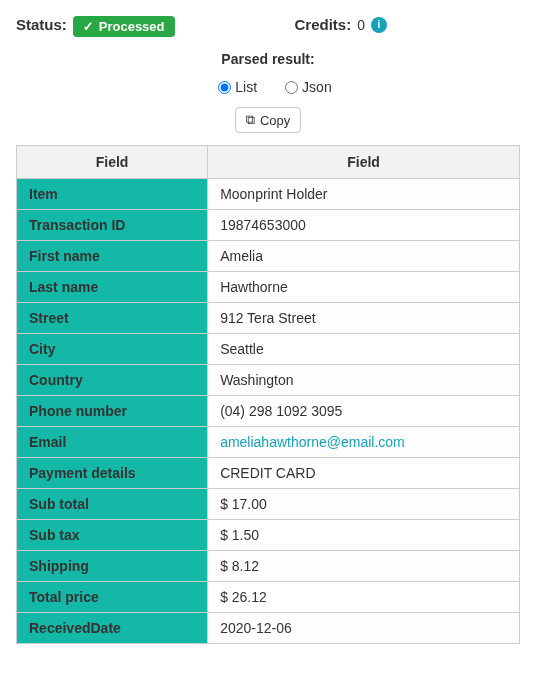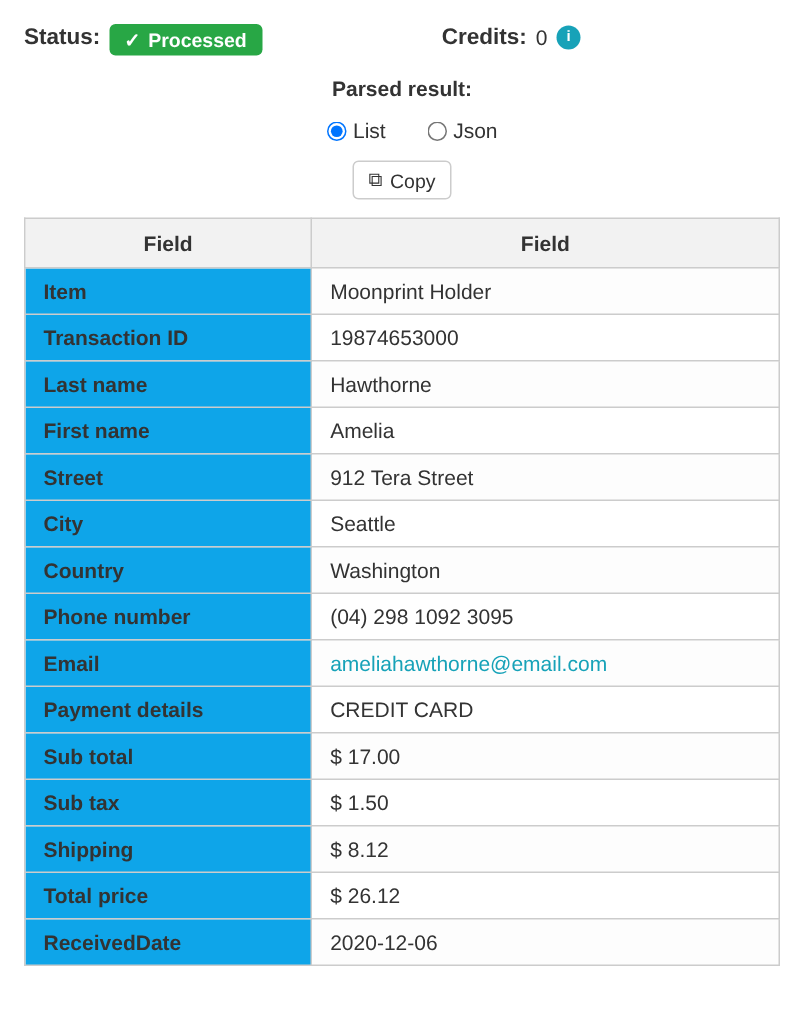--- a/index.html
+++ b/index.html
@@ -137,21 +137,21 @@
 
     tbody tr td {
       border: 1px solid #ccc;
       padding: 7px 12px;
       vertical-align: top;
     }
 
     tbody tr td:first-child {
       font-weight: bold;
       width: 38%;
-      background-color: #0ea5e9;
+      background-color: #14b8a6;
     }
 
     tbody tr td:last-child {
       width: 62%;
       background-color: #fff;
     }
 
     tbody tr:nth-child(even) td:last-child {
       background-color: #fff;
     }
@@ -214,28 +214,28 @@
   <tbody id="table-body">
   <tr>
         <td>Item</td>
         <td>Moonprint Holder</td>
       </tr>
       <tr>
         <td>Transaction ID</td>
         <td>19874653000</td>
       </tr>
       <tr>
+        <td>First name</td>
+        <td>Amelia</td>
+      </tr>
+      <tr>
         <td>Last name</td>
         <td>Hawthorne</td>
       </tr>
       <tr>
-        <td>First name</td>
-        <td>Amelia</td>
-      </tr>
-      <tr>
         <td>Street</td>
         <td>912 Tera Street</td>
       </tr>
       <tr>
         <td>City</td>
         <td>Seattle</td>
       </tr>
       <tr>
         <td>Country</td>
         <td>Washington</td>

